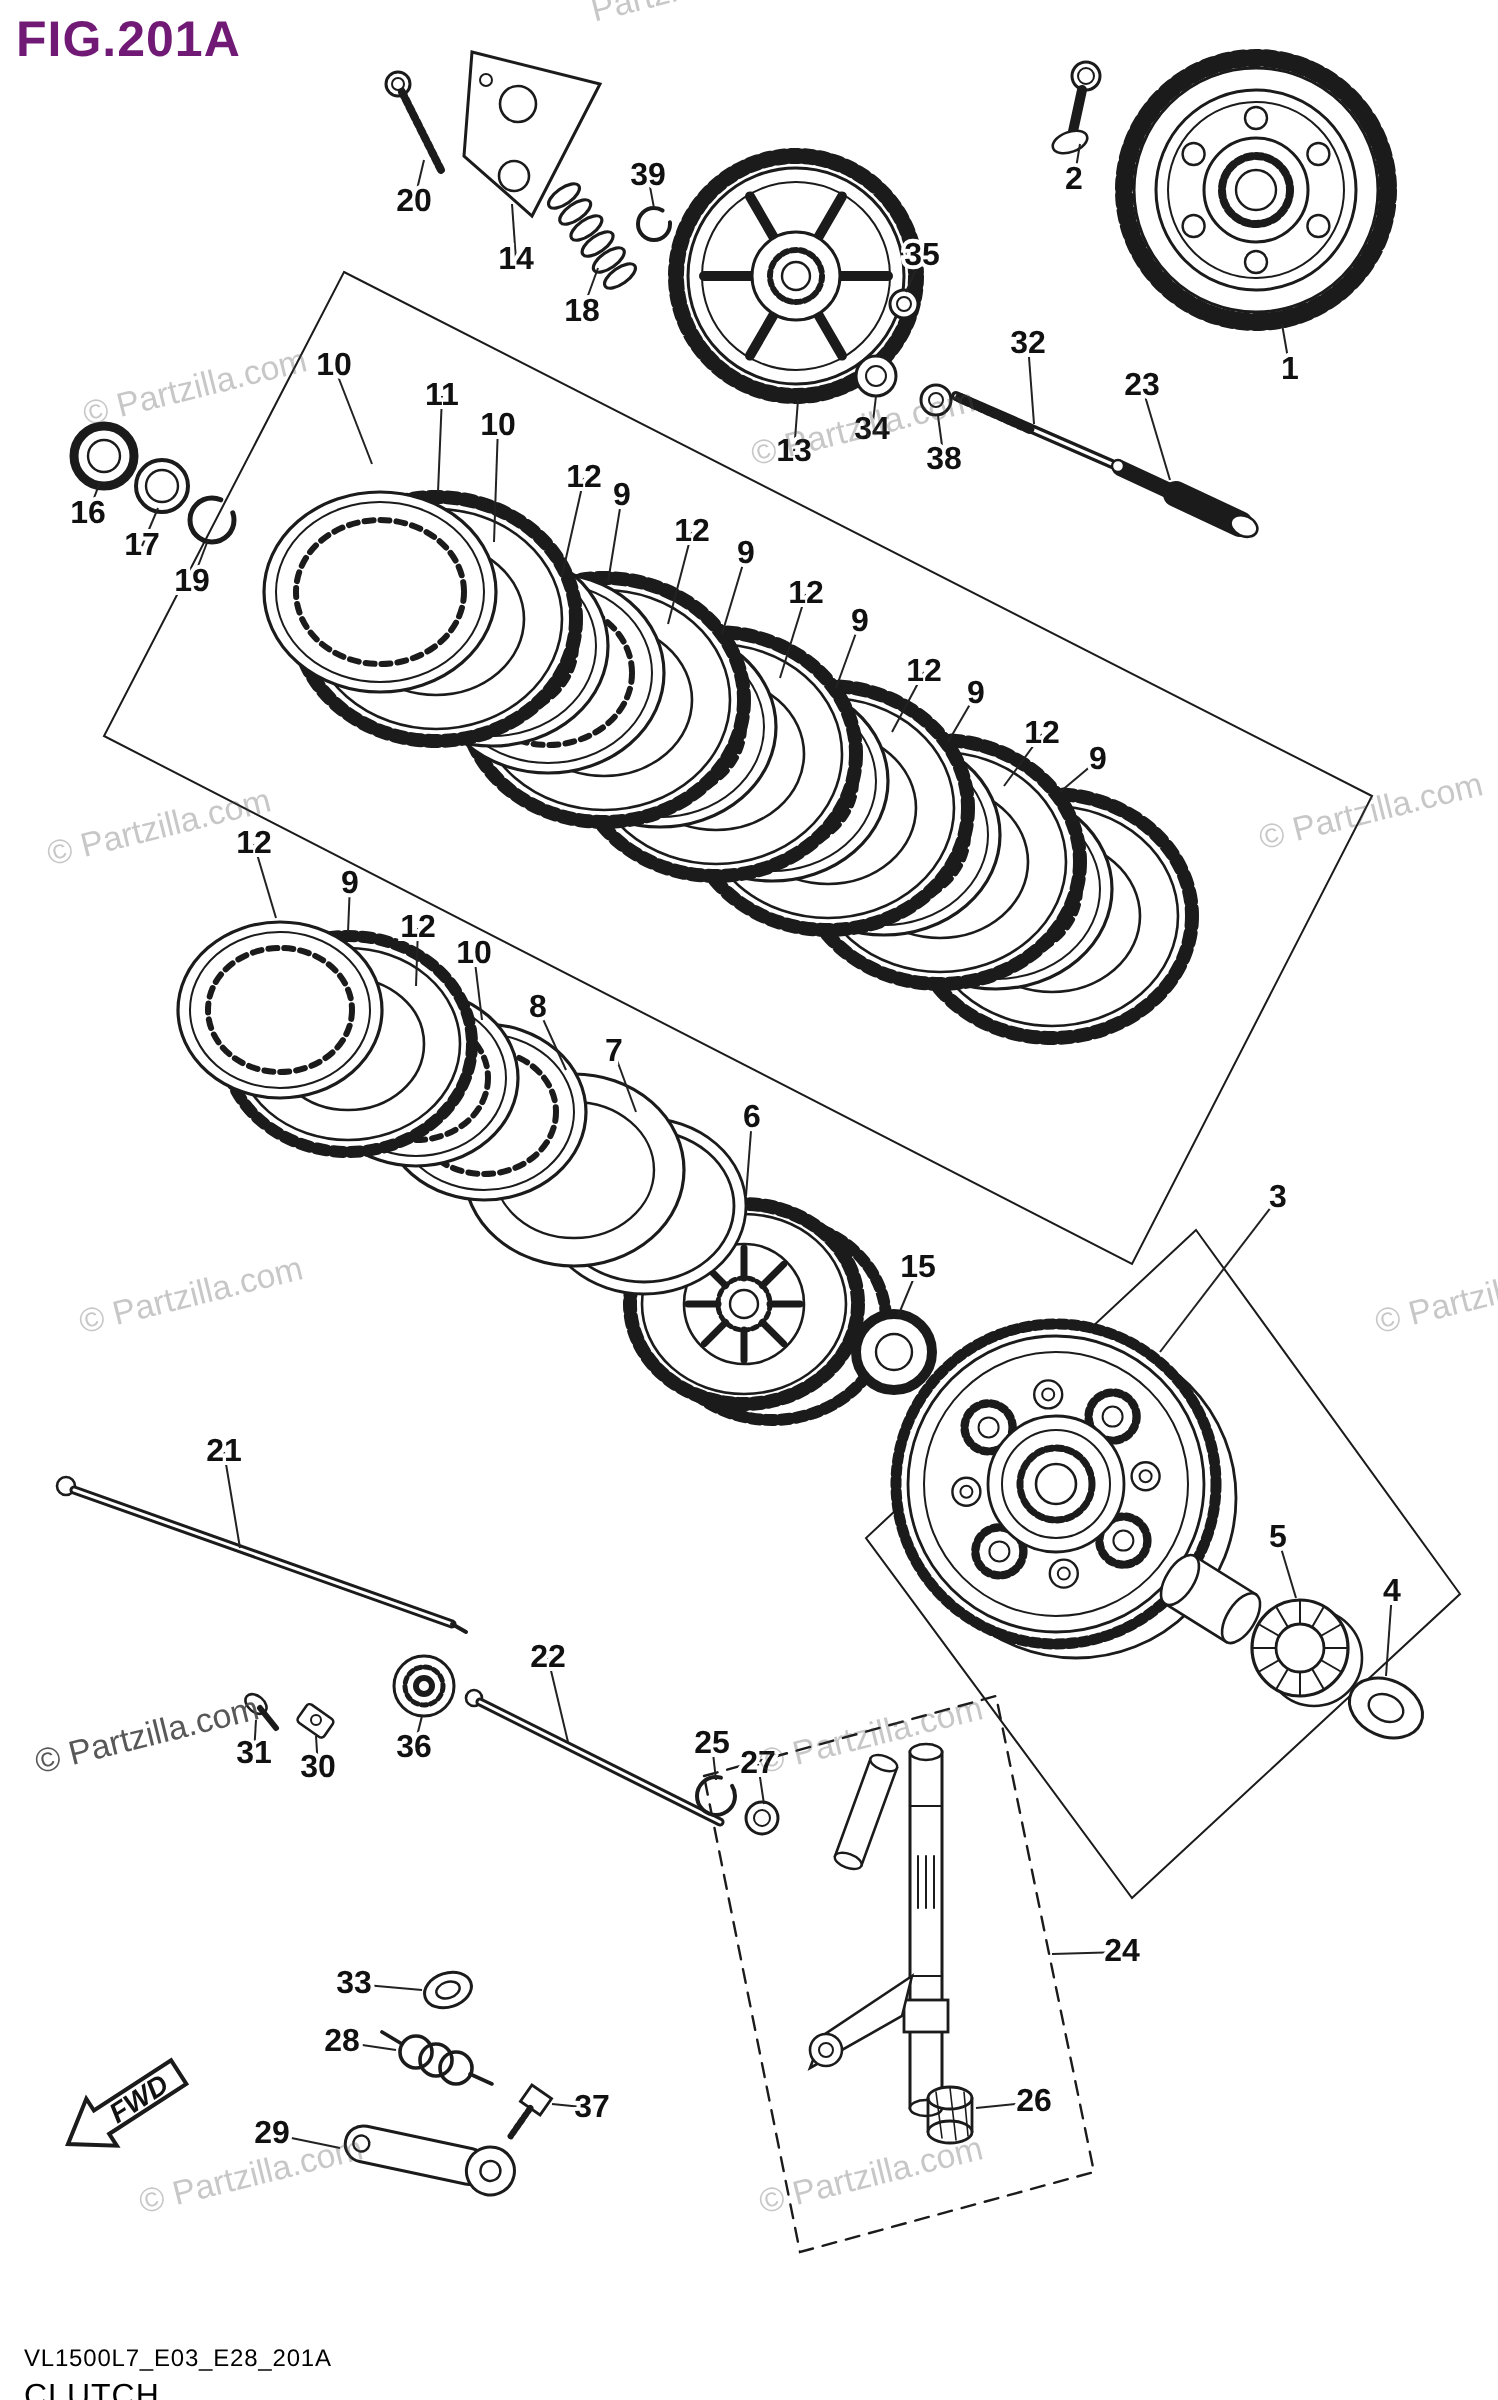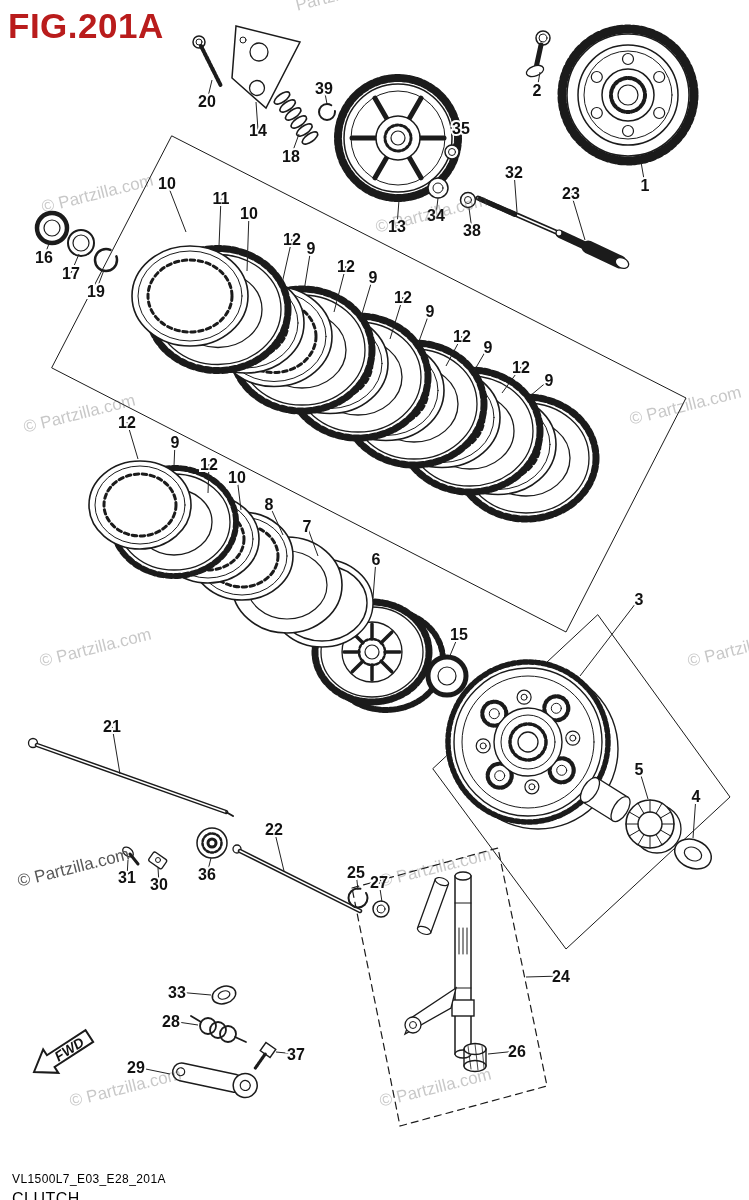--- a/index.html
+++ b/index.html
@@ -1,19 +1,19 @@
 <!DOCTYPE html>
 <html><head>
 <meta charset="utf-8">
 <style>
   html,body{margin:0;padding:0;background:#fff;}
   .page{position:relative;width:749px;height:1200px;background:#ffffff;overflow:hidden;
         font-family:"Liberation Sans",sans-serif;}
-  .title{position:absolute;left:8px;top:6px;font-size:35px;font-weight:bold;
-         letter-spacing:.5px;color:#b91c1c;}
+  .title{position:absolute;left:8px;top:6px;font-size:25px;font-weight:bold;
+         letter-spacing:.5px;color:#701a75;}
   .footer{position:absolute;left:12px;top:1172px;color:#000000;}
   .footer .code{font-size:12px;letter-spacing:.4px;margin-bottom:4px;}
   .footer .caption{font-size:16px;letter-spacing:.5px;}
   svg.layer{position:absolute;left:0;top:0;}
   #watermark-layer{position:absolute;left:0;top:0;width:749px;height:1200px;pointer-events:none;}
   .watermark{position:absolute;font-size:17px;color:#4a4a4a;white-space:nowrap;
              transform:rotate(-14deg);transform-origin:left center;pointer-events:none;}
   
   #diagram line,#diagram polygon,#diagram polyline,#diagram rect,
   #diagram circle,#diagram ellipse,#diagram path{stroke:#1b1b1b;fill:none;stroke-linecap:round;}

